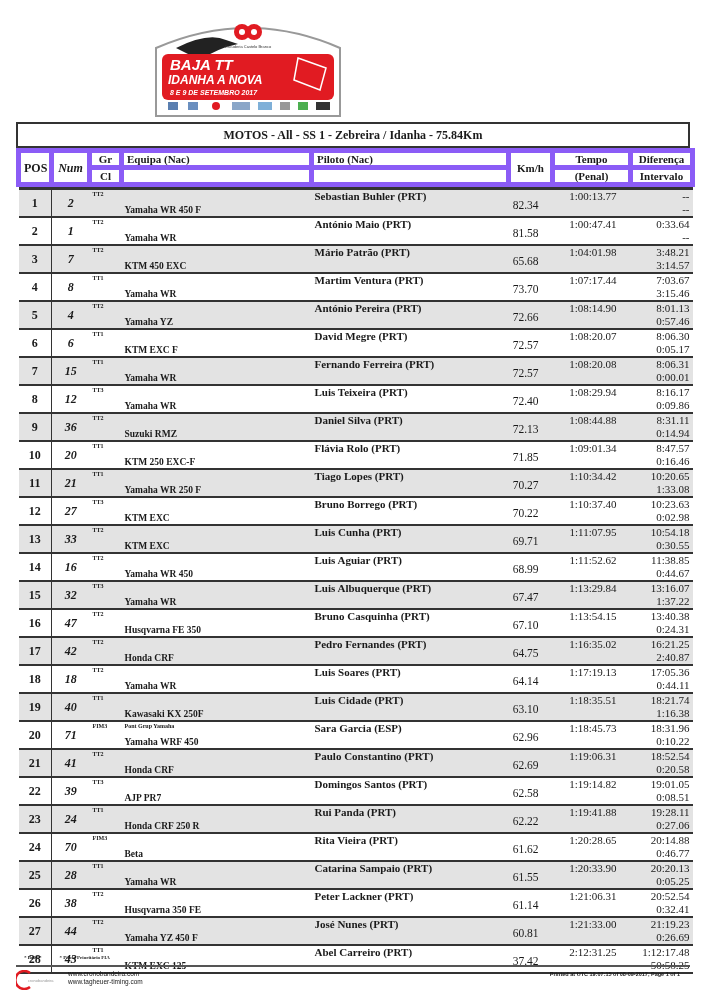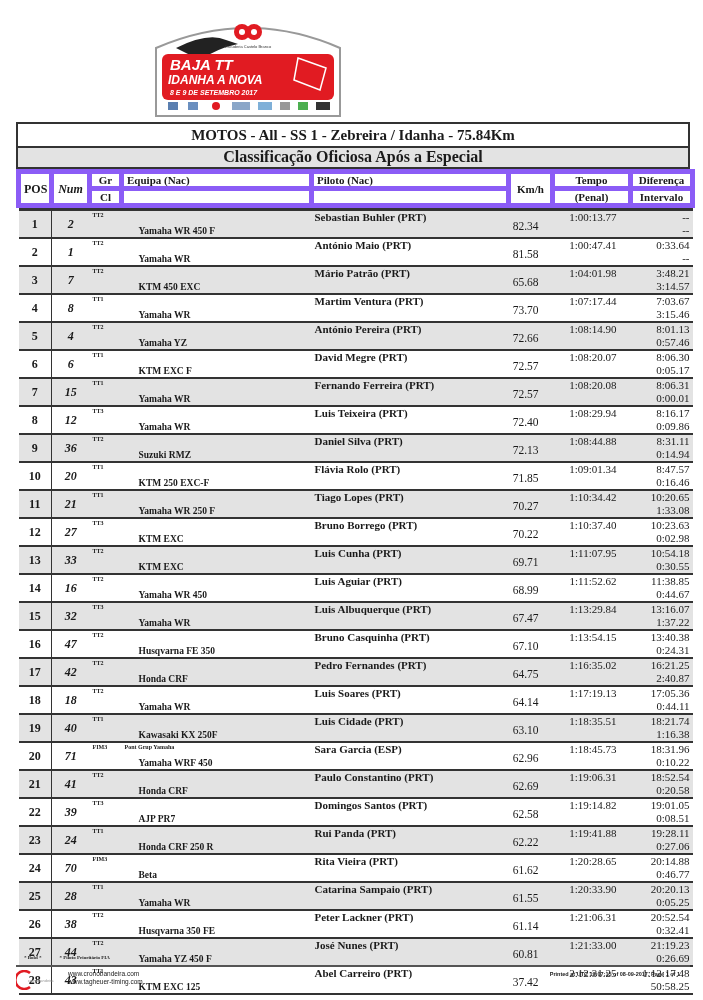--- a/index.html
+++ b/index.html
@@ -9,21 +9,21 @@
   .header { position: absolute; top: 0; left: 0; width: 703px; height: 120px; }
   .logo-plate {
     position: absolute; left: 148px; top: 18px; width: 200px; height: 100px;
   }
   .logo-plate svg { width: 200px; height: 100px; display: block; }
   .sponsors { position: absolute; left: 598px; top: 20px; width: 90px; height: 50px; }
 
   .sheet { position: absolute; left: 16px; top: 122px; width: 674px; }
   .title-bar {
     border: 2px solid #333; background: #fff; height: 26px;
-    text-align: center; font-weight: bold; font-size: 15px; line-height: 22px;
+    text-align: center; font-weight: bold; font-size: 12px; line-height: 22px;
   }
   .subtitle-bar {
     border: 2px solid #333; border-top: none; background: #e3e3e3; height: 21px;
     text-align: center; font-weight: bold; font-size: 16px; line-height: 18px;
   }
 
   table { border-collapse: collapse; width: 674px; table-layout: fixed; }
   .thead td {
     border: 5px solid #8b5cf6; font-weight: bold; font-size: 11px; height: 13px;
     line-height: 12px; padding: 0 3px; background: #fff;
@@ -36,21 +36,21 @@
   .thead-sep td { height: 4px; border: none; border-bottom: 3px solid #333; padding: 0; }
 
   .row td { height: 26.7px; vertical-align: top; padding: 0 3px; font-size: 11px; }
   .row { border-bottom: 2px solid #333; }
   .row.alt { background: #e3e3e3; }
   .row td.c-pos { text-align: center; vertical-align: middle; font-weight: bold; font-size: 12px; border-right: 1px solid #333; }
   .row td.c-num { text-align: center; vertical-align: middle; font-weight: bold; font-style: italic; font-size: 12px; }
   .row td.c-gr { padding-top: 1px; font-size: 6px; font-weight: bold; }
   .row td.c-team { position: relative; }
   .team-sponsor { position: absolute; top: 1px; left: 3px; font-size: 6px; font-weight: bold; }
-  .team-bike { position: absolute; bottom: 1px; left: 17px; font-size: 9.5px; font-weight: bold; white-space: nowrap; }
+  .team-bike { position: absolute; bottom: 1px; left: 3px; font-size: 9.5px; font-weight: bold; white-space: nowrap; }
   .row td.c-pilot { font-size: 11px; font-weight: bold; padding-top: 0; white-space: nowrap; }
   .row td.c-km { text-align: right; vertical-align: middle; font-size: 11.5px; padding-right: 14px; padding-top: 4px; }
   .row td.c-time { text-align: right; font-size: 11px; padding-right: 14px; }
   .row td.c-diff { text-align: right; font-size: 11px; line-height: 13px; }
 
   .footer { position: absolute; left: 16px; top: 955px; width: 674px; }
   .legend { font-size: 5px; font-weight: bold; display: flex; gap: 18px; padding-left: 8px; height: 8px; }
   .footer-rule { border-top: 2px solid #555; margin-top: 2px; }
   .footer-body { position: relative; height: 22px; margin-top: 3px; }
   .crono-logo { position: absolute; left: 0; top: 0; width: 44px; height: 20px; }
@@ -82,21 +82,20 @@
       <rect x="110" y="84" width="14" height="8" fill="#7fb0d8"></rect>
       <rect x="132" y="84" width="10" height="8" fill="#999"></rect>
       <rect x="150" y="84" width="10" height="8" fill="#4caf50"></rect>
       <rect x="168" y="84" width="14" height="8" fill="#333"></rect>
     </svg>
   </div>
 </div>
 
 <div class="sheet">
   <div class="title-bar">MOTOS - All - SS 1 - Zebreira / Idanha - 75.84Km</div>
-  <div class="subtitle-bar">Classificação Oficiosa Após a Especial</div>
 
   <table>
     <colgroup>
       <col style="width:33px">
         <col style="width:38px">
         <col style="width:32px">
       <col style="width:190px">
         <col style="width:197px">
         <col style="width:44px">
       <col style="width:78px">

